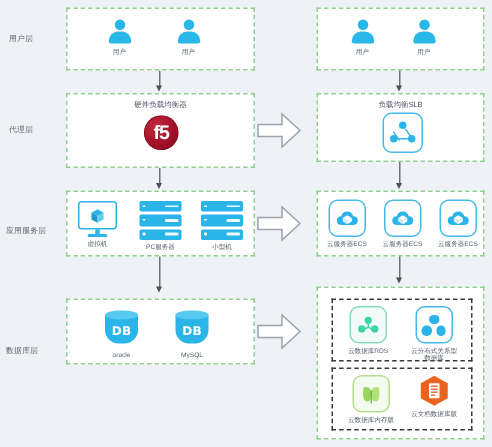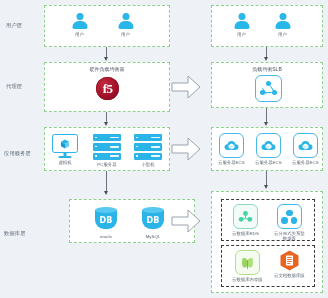--- a/index.html
+++ b/index.html
@@ -91,21 +91,21 @@
 
   
   .f5{
     position:relative;width:23px;height:23px;border-radius:50%;
     background:radial-gradient(circle at 34% 30%, #c2293c 0%, #a01028 58%, #7d0c20 100%);
     display:flex;align-items:center;justify-content:center;
     box-shadow:0 0 0 .6px #8d0f22 inset;
   }
   .f5 .glyph{
     color:#ffffff;font-size:13px;font-weight:bold;
-    font-family:Liberation Serif, serif;
+    font-family:Liberation Sans, sans-serif;
     line-height:1;letter-spacing:-.6px;
     transform:translateY(-.5px);
   }
 
   
   .monitor{position:relative;width:26px;height:24px;}
   .monitor .screen{
     position:absolute;left:0;top:0;width:26px;height:19px;
     border:1.6px solid #2ab4e8;border-radius:2.5px;box-sizing:border-box;background:#fff;
   }
@@ -286,21 +286,21 @@
             <i class="bar"></i>
           </span>
       </div>
       <div class="cap">小型机</div>
     </div>
   </div>
 
   <div class="vline" style="left:106px;top:171px;height:22px;"></div>
   <div class="vhead" style="left:104px;top:191px;"></div>
 
-  <div class="panel" style="left:44px;top:199px;width:126px;height:44px;margin-left:25px;">
+  <div class="panel" style="left:44px;top:199px;width:126px;height:44px;">
     <div class="node" style="left:25px;top:7px;">
       <div class="db">
         <span class="barrel"></span>
           <span class="top"></span>
         <span class="txt">DB</span>
       </div>
       <div class="cap">oracle</div>
     </div>
     <div class="node" style="left:72px;top:7px;">
       <div class="db">

